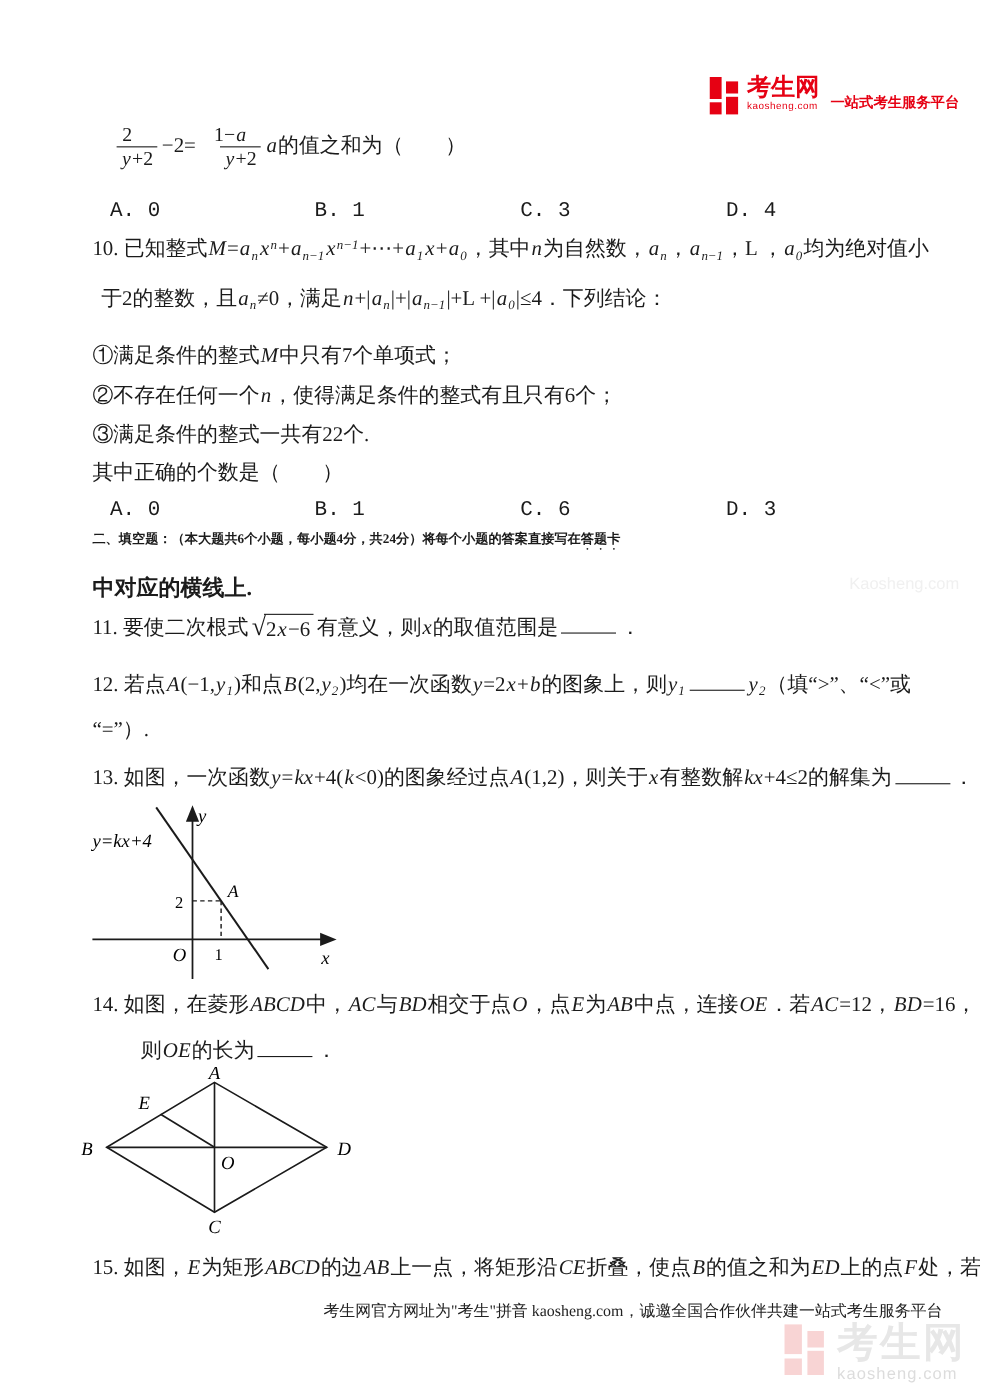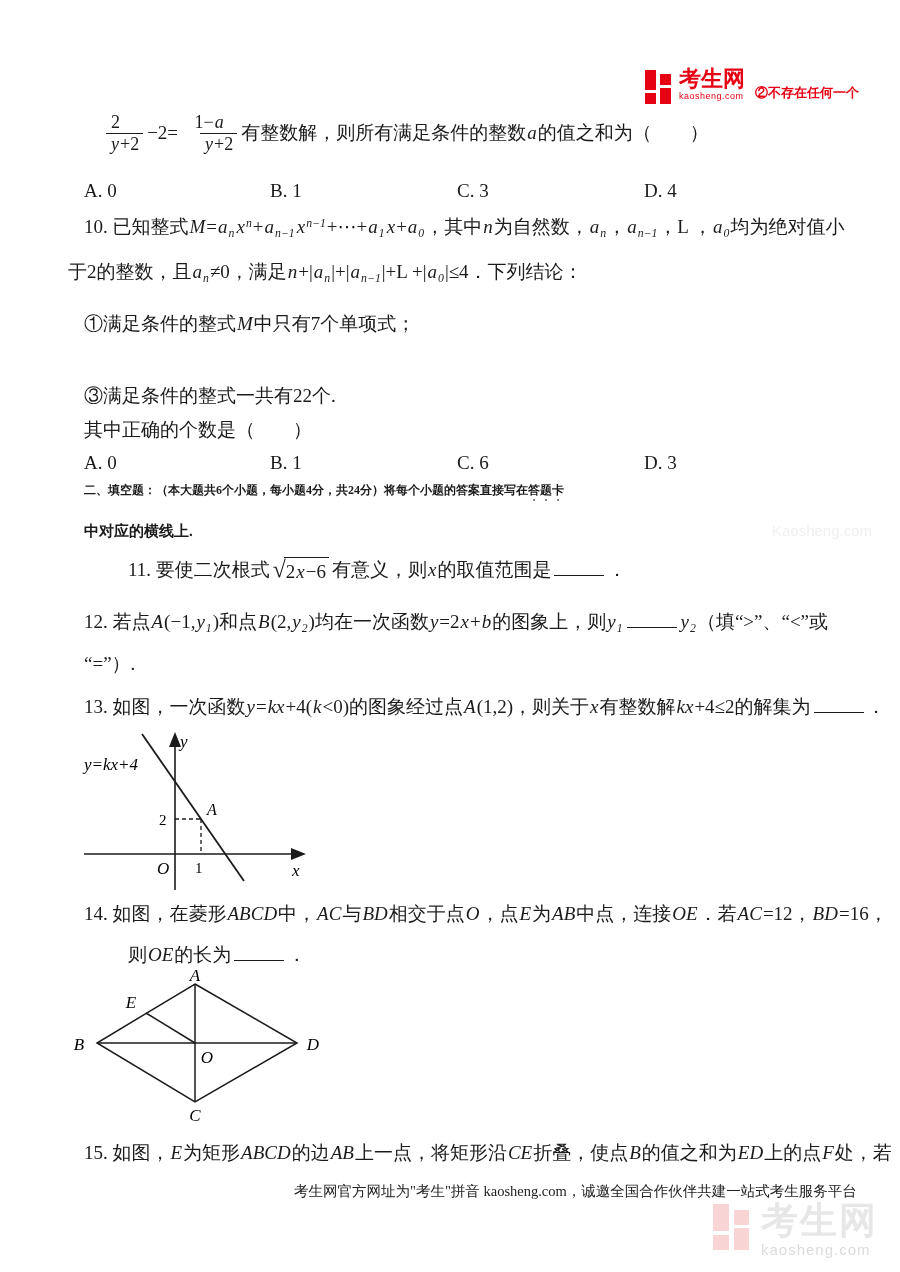--- a/index.html
+++ b/index.html
@@ -15,21 +15,21 @@
   .fn{display:block;padding:0 4px;}
   .fd{display:block;border-top:1.5px solid #1b1b1b;padding:0 4px;margin-left:18px;}
   .sqrt{display:inline-flex;align-items:flex-start;margin:0 3px;}
   .rsign{font-size:1.25em;line-height:1;margin-right:-2px;transform:translateY(1px);}
   .rad{border-top:1.5px solid #1b1b1b;padding:1px 3px 0 2px;}
   .blank{display:inline-block;width:50px;height:1em;border-bottom:1.3px solid #1b1b1b;
          vertical-align:baseline;margin:0 3px;}
   .emdots{text-emphasis:filled dot #1b1b1b;-webkit-text-emphasis:filled dot #1b1b1b;
           text-emphasis-position:under right;-webkit-text-emphasis-position:under right;}
   .bold{font-weight:bold;}
-  .optrow{position:absolute;left:84px;width:780px;height:26px;}
+  .optrow{position:absolute;left:100px;width:780px;height:26px;font-family:Liberation Mono, monospace;}
   .opt{position:absolute;white-space:nowrap;}
   .opt.o0{left:0;}.opt.o1{left:186px;}.opt.o2{left:373px;}.opt.o3{left:560px;}
 
   
   .brandbox{position:absolute;left:645px;top:68px;display:flex;align-items:flex-start;}
   .brandicon{margin-right:6px;}
   .brandcol{display:flex;flex-direction:column;line-height:1;}
   .brandname{font-size:22px;font-weight:bold;color:#e60113;font-family:"Liberation Sans",sans-serif;}
   .branddomain{font-size:9px;color:#e60113;letter-spacing:.5px;margin-top:2px;font-family:"Liberation Sans",sans-serif;}
   .brandtag{font-size:13px;font-weight:bold;color:#e60113;margin:16px 0 0 10px;
@@ -61,64 +61,64 @@
         <rect x="0" y="2" width="11" height="20" fill="#e60113"></rect>
         <rect x="0" y="25" width="11" height="11" fill="#e60113"></rect>
         <rect x="15" y="6" width="11" height="11" fill="#e60113"></rect>
         <rect x="15" y="20" width="11" height="16" fill="#e60113"></rect>
       </svg>
     </span>
     <span class="brandcol">
       <span class="brandname">考生网</span>
       <span class="branddomain">kaosheng.com</span>
     </span>
-    <span class="brandtag">②不存在任何一个</span>
+    <span class="brandtag">一站式考生服务平台</span>
   </div>
 
   <div class="line" style="left:84px;top:112px;display:flex;align-items:center;">
       <span class="frac">
         <span class="fn"><span>2</span></span>
         <span class="fd"><i class="mi">y</i><span>+2</span></span>
       </span>
       <span>−2=</span>
       <span class="frac">
         <span class="fn"><span>1−</span><i class="mi">a</i></span>
         <span class="fd"><i class="mi">y</i><span>+2</span></span>
       </span>
-      <span>有整数解，则所有满足条件的整数</span>
       <i class="mi">a</i>
       <span>的值之和为（　　）</span>
     </div>
 
   <div class="optrow" style="top:180px;">
     <span class="opt o0">A. 0</span>
     <span class="opt o1">B. 1</span>
     <span class="opt o2">C. 3</span>
     <span class="opt o3">D. 4</span>
   </div>
 
   <div class="line" style="left:84px;top:214px;"><span>10. 已知整式</span><i class="mi">M</i><span>=</span><i class="mi">a</i><sub class="mi">n</sub><i class="mi">x</i><sup class="mi">n</sup><span>+</span><i class="mi">a</i><sub class="mi">n−1</sub><i class="mi">x</i><sup class="mi">n−1</sup><span>+⋯+</span><i class="mi">a</i><sub class="mi">1</sub><i class="mi">x</i><span>+</span><i class="mi">a</i><sub class="mi">0</sub><span>，其中</span><i class="mi">n</i><span>为自然数，</span><i class="mi">a</i><sub class="mi">n</sub><span>，</span><i class="mi">a</i><sub class="mi">n−1</sub><span>，L ，</span><i class="mi">a</i><sub class="mi">0</sub><span>均为绝对值小</span></div>
-  <div class="line" style="left:68px;top:259px;"><span>于2的整数，且</span><i class="mi">a</i><sub class="mi">n</sub><span>≠0，满足</span><i class="mi">n</i><span>+|</span><i class="mi">a</i><sub class="mi">n</sub><span>|+|</span><i class="mi">a</i><sub class="mi">n−1</sub><span>|+L +|</span><i class="mi">a</i><sub class="mi">0</sub><span>|≤4．下列结论：</span></div>
+  <div class="line" style="left:92px;top:259px;"><span>于2的整数，且</span><i class="mi">a</i><sub class="mi">n</sub><span>≠0，满足</span><i class="mi">n</i><span>+|</span><i class="mi">a</i><sub class="mi">n</sub><span>|+|</span><i class="mi">a</i><sub class="mi">n−1</sub><span>|+L +|</span><i class="mi">a</i><sub class="mi">0</sub><span>|≤4．下列结论：</span></div>
   <div class="line" style="left:84px;top:311px;"><span>①满足条件的整式</span><i class="mi">M</i><span>中只有7个单项式；</span></div>
+  <div class="line" style="left:84px;top:347px;"><span>②不存在任何一个</span><i class="mi">n</i><span>，使得满足条件的整式有且只有6个；</span></div>
   <div class="line" style="left:84px;top:383px;"><span>③满足条件的整式一共有22个.</span></div>
   <div class="line" style="left:84px;top:417px;"><span>其中正确的个数是（　　）</span></div>
 
   <div class="optrow" style="top:452px;">
     <span class="opt o0">A. 0</span>
     <span class="opt o1">B. 1</span>
     <span class="opt o2">C. 6</span>
     <span class="opt o3">D. 3</span>
   </div>
 
   <div class="line bold" style="left:84px;top:482px;font-size:12px;"><span>二、填空题：（本大题共6个小题，每小题4分，共24分）将每个小题的答案直接写在</span><span class="emdots">答题卡</span></div>
-  <div class="line bold" style="left:84px;top:521px;font-size:15px;"><span>中对应的横线上.</span></div>
+  <div class="line bold" style="left:84px;top:521px;font-size:20px;"><span>中对应的横线上.</span></div>
 
   <div class="sidewm">Kaosheng.com</div>
 
-  <div class="line" style="left:84px;top:556px;margin-left:44px;"><span>11. 要使二次根式</span><span class="sqrt">
+  <div class="line" style="left:84px;top:556px;"><span>11. 要使二次根式</span><span class="sqrt">
         <span class="rsign">√</span>
         <span class="rad"><span>2</span><i class="mi">x</i><span>−6</span></span>
       </span><span>有意义，则</span><i class="mi">x</i><span>的取值范围是</span><span class="blank"></span><span>．</span></div>
 
   <div class="line" style="left:84px;top:608px;"><span>12. 若点</span><i class="mi">A</i><span>(−1,</span><i class="mi">y</i><sub class="mi">1</sub><span>)</span><span>和点</span><i class="mi">B</i><span>(2,</span><i class="mi">y</i><sub class="mi">2</sub><span>)</span><span>均在一次函数</span><i class="mi">y</i><span>=2</span><i class="mi">x</i><span>+</span><i class="mi">b</i><span>的图象上，则</span><i class="mi">y</i><sub class="mi">1</sub><span class="blank"></span><i class="mi">y</i><sub class="mi">2</sub><span>（填“&gt;”、“&lt;”或</span></div>
   <div class="line" style="left:84px;top:651px;"><span>“=”）.</span></div>
 
   <div class="line" style="left:84px;top:693px;"><span>13. 如图，一次函数</span><i class="mi">y</i><span>=</span><i class="mi">kx</i><span>+4(</span><i class="mi">k</i><span>&lt;0)</span><span>的图象经过点</span><i class="mi">A</i><span>(1,2)</span><span>，则关于</span><i class="mi">x</i><span>有整数解</span><i class="mi">kx</i><span>+4≤2</span><span>的解集为</span><span class="blank"></span><span>．</span></div>
 
   <div class="fig" style="left:72px;top:726px;">

